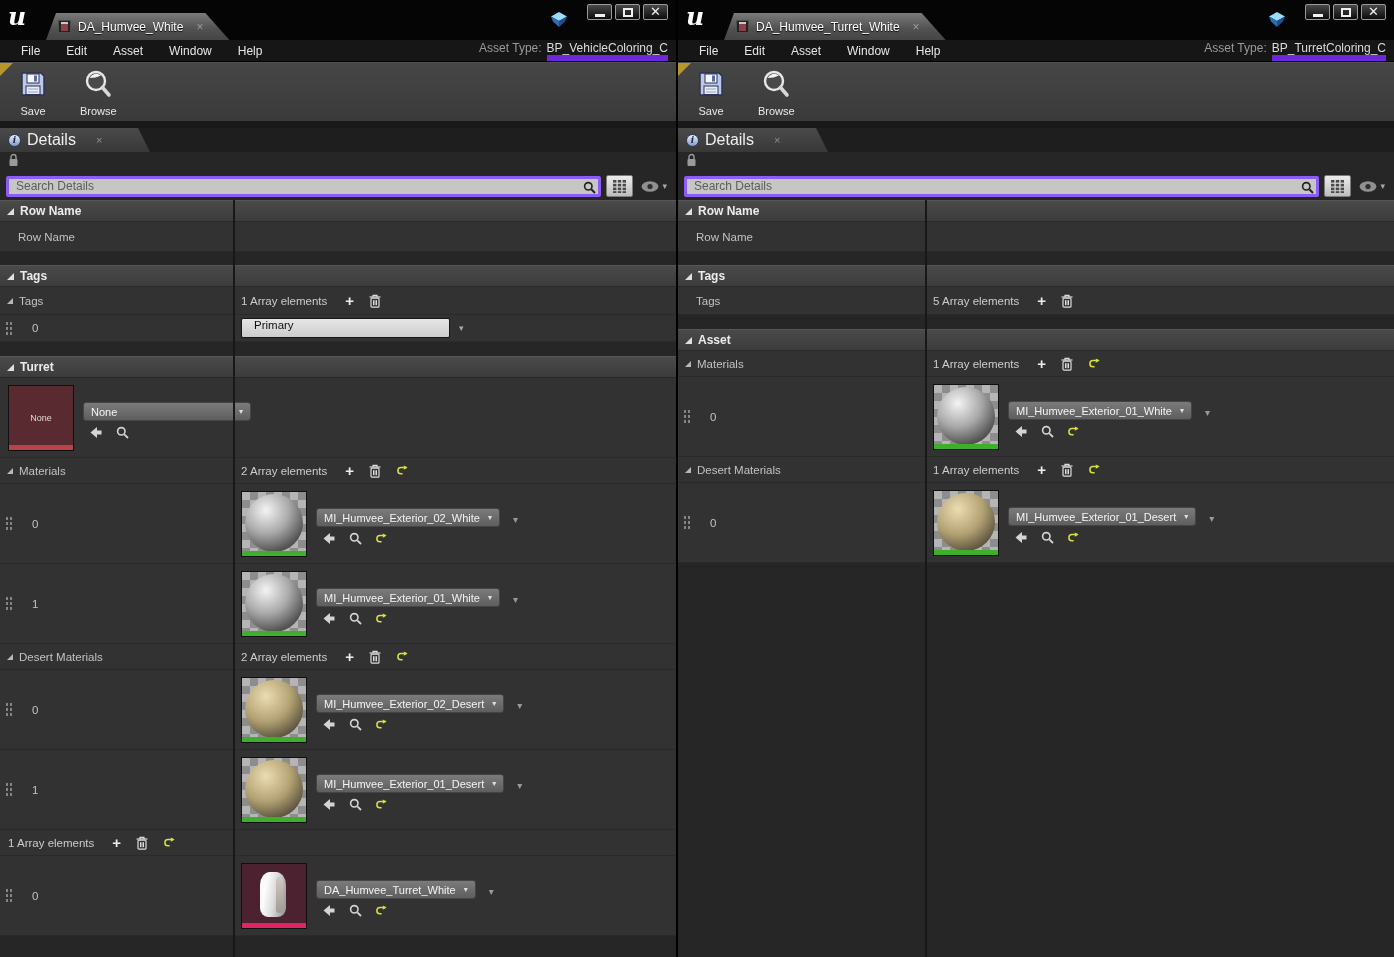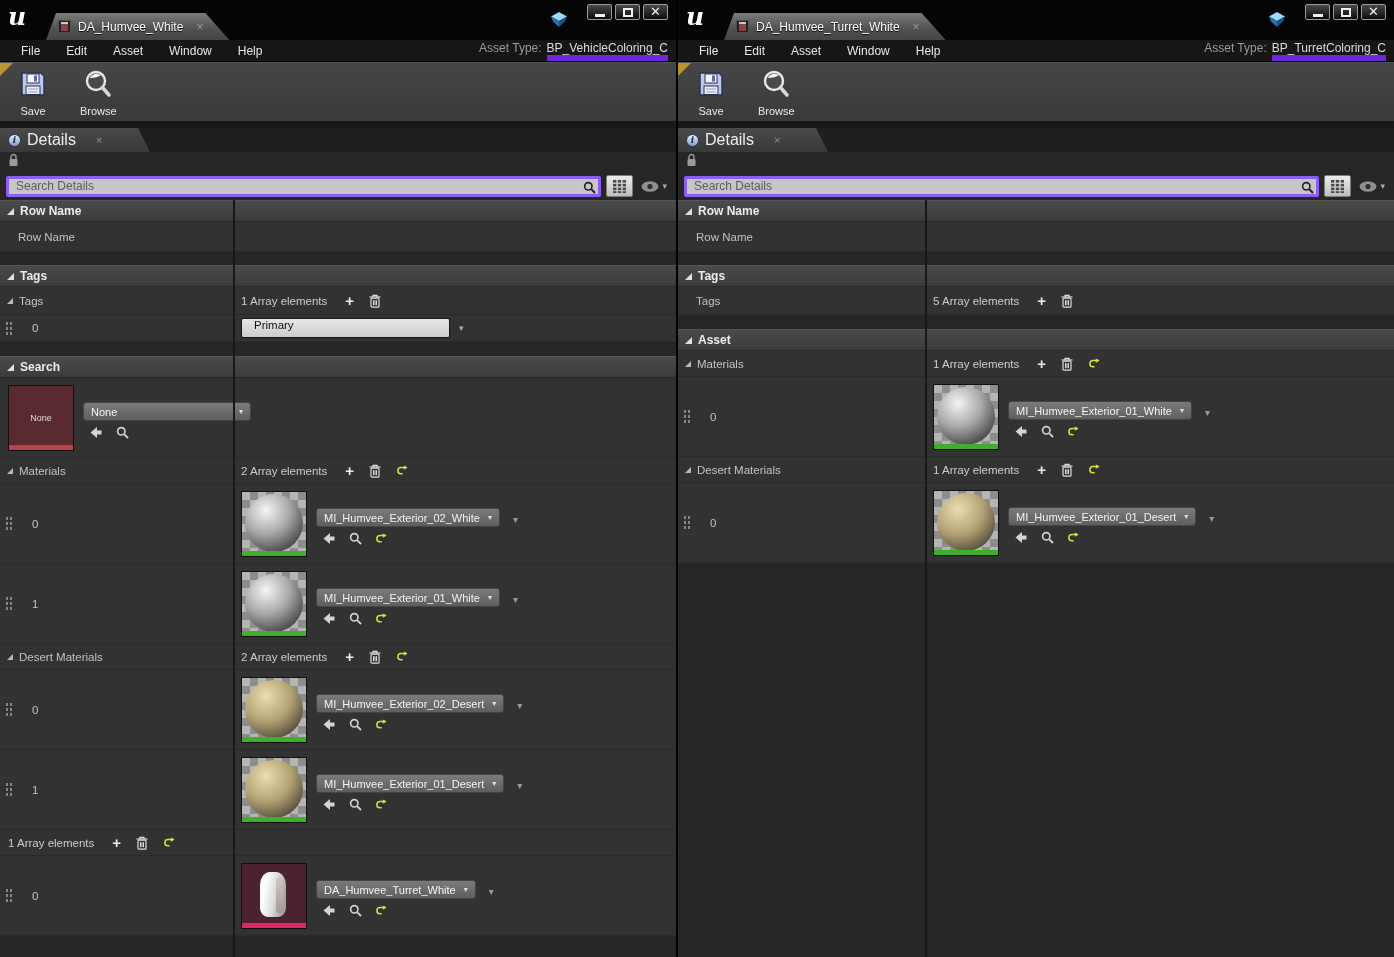--- a/index.html
+++ b/index.html
@@ -302,21 +302,21 @@
         <span class="combo-light">
             <span>Primary</span>
           </span>
         <span class="caret">▾</span>
       </div>
     </div>
     <div class="gap" style="height:14px"></div>
 
     <div class="cat">
       <span class="ctri"></span>
-      <span>Search</span>
+      <span>Turret</span>
     </div>
     <div class="prow h80">
       <div class="value">
         <div class="thumb flat-none">
           <span class="none-txt">None</span>
           <span class="tbar red"></span>
         </div>
         <div class="elem-ctrls">
           <span class="combo-dark wide">
             <span>None</span>

